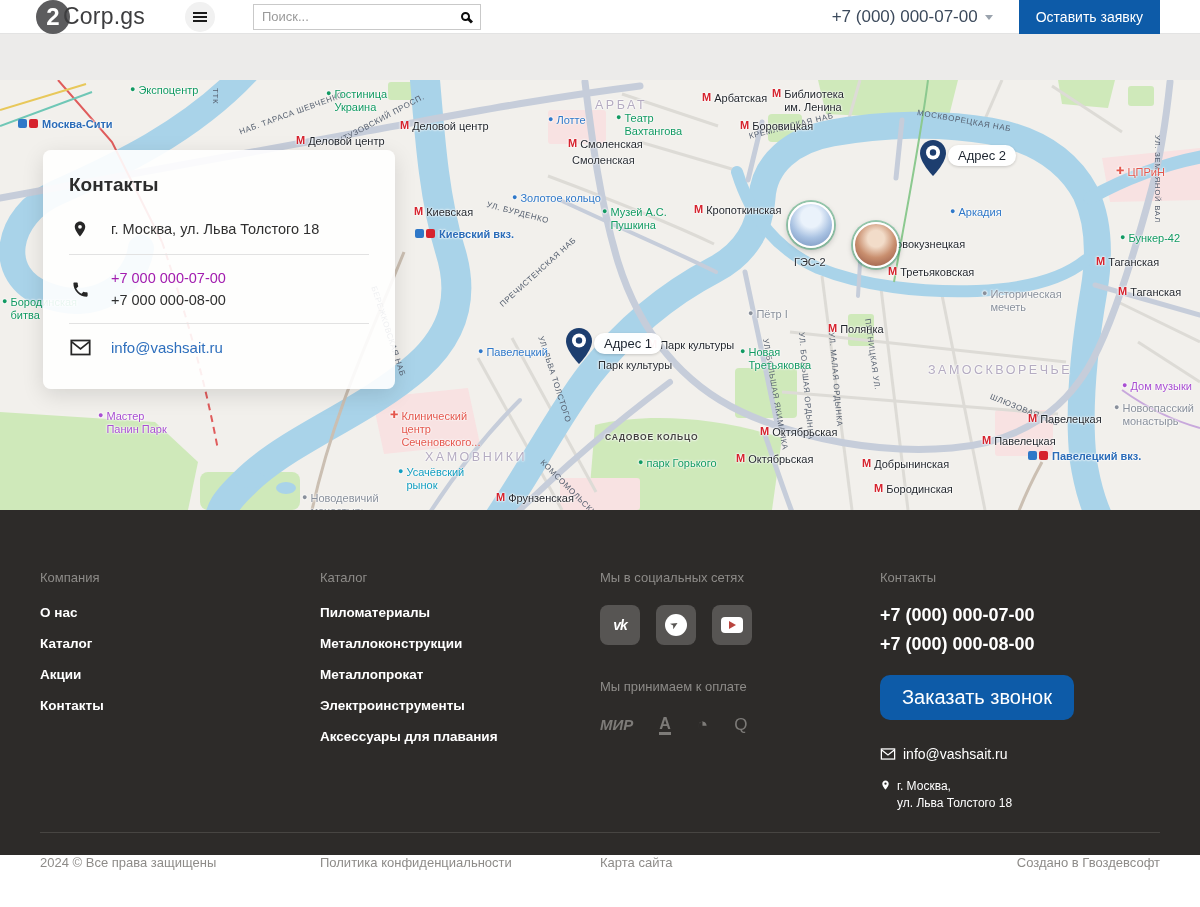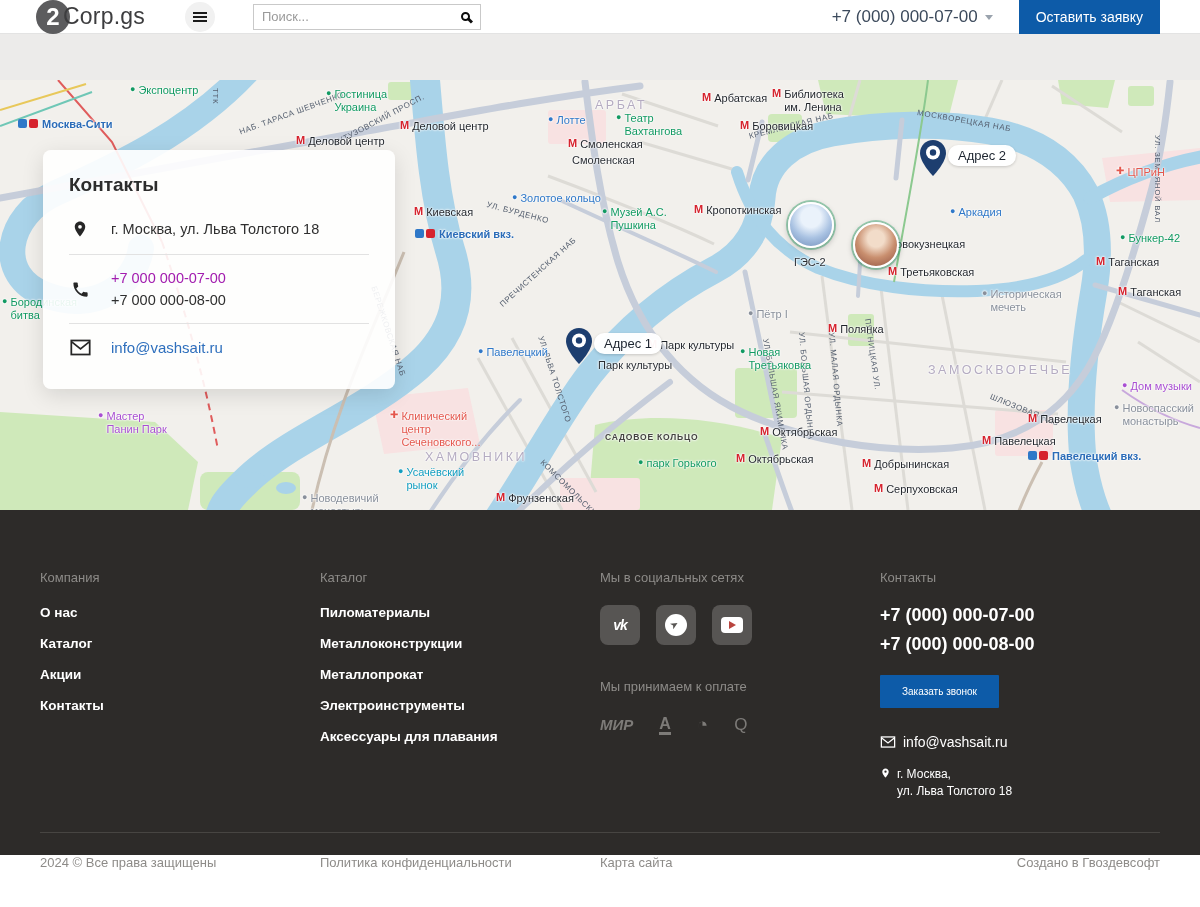--- a/index.html
+++ b/index.html
@@ -78,21 +78,21 @@
   .g-yt{width:22px;height:16px;background:#fff;border-radius:4px;display:flex;align-items:center;justify-content:center}
   .g-yt::after{content:"";border-left:7px solid #b9453f;border-top:4.5px solid transparent;border-bottom:4.5px solid transparent}
   .pay-title{margin-top:20px}
   .pay-row{display:flex;gap:26px;align-items:center}
   .pay{color:#7d7b78}
   .p-mir::after{content:"МИР";font-weight:800;font-style:italic;font-size:15px}
   .p-alfa::after{content:"A";font-weight:700;font-size:16px;border-bottom:3px solid #7d7b78;display:inline-block;line-height:1.05}
   .p-sber::after{content:"◔";font-size:19px}
   .p-qiwi::after{content:"Q";font-size:17px;font-weight:400}
   .f-phone{display:block;color:#fff;font-size:18px;font-weight:700;margin-bottom:8px}
-  .call-btn{margin-top:12px;margin-bottom:26px;background:var(--accent);border:none;color:#fff;font-size:10px;padding:11px 22px;border-radius:1px;cursor:pointer;font-family:"Liberation Sans",sans-serif}
+  .call-btn{margin-top:12px;margin-bottom:26px;background:var(--accent);border:none;color:#fff;font-size:20px;padding:11px 22px;border-radius:10px;cursor:pointer;font-family:"Liberation Sans",sans-serif}
   .f-email{display:flex;align-items:center;gap:7px;font-size:14px;margin-bottom:16px}
   .f-email a{color:#fff}
   .f-addr{display:flex;gap:6px;font-size:12px;color:#fff;line-height:1.45}
   .f-addr span{white-space:pre-line}
   .f-divider{border-top:1px solid #474542;margin-top:6px}
   .f-bottom{display:grid;grid-template-columns:1fr 1fr 1fr 1fr;padding-top:22px;font-size:13px;color:var(--footer-muted)}
   .f-bottom a{color:var(--footer-muted)}
   .f-bottom .right{text-align:right}
 </style>
 </head>
@@ -391,21 +391,21 @@
         <span class="lt">Октябрьская</span>
       </div>
 
       <div class="map-label t-m" style="left: 862px; top: 378px;">
         <span class="li"></span>
         <span class="lt">Добрынинская</span>
       </div>
 
       <div class="map-label t-m" style="left: 874px; top: 403px;">
         <span class="li"></span>
-        <span class="lt">Серпуховская</span>
+        <span class="lt">Бородинская</span>
       </div>
 
       <div class="map-label t-m" style="left: 1028px; top: 333px;">
         <span class="li"></span>
         <span class="lt">Павелецкая</span>
       </div>
 
       <div class="map-label t-m" style="left: 982px; top: 355px;">
         <span class="li"></span>
         <span class="lt">Павелецкая</span>

